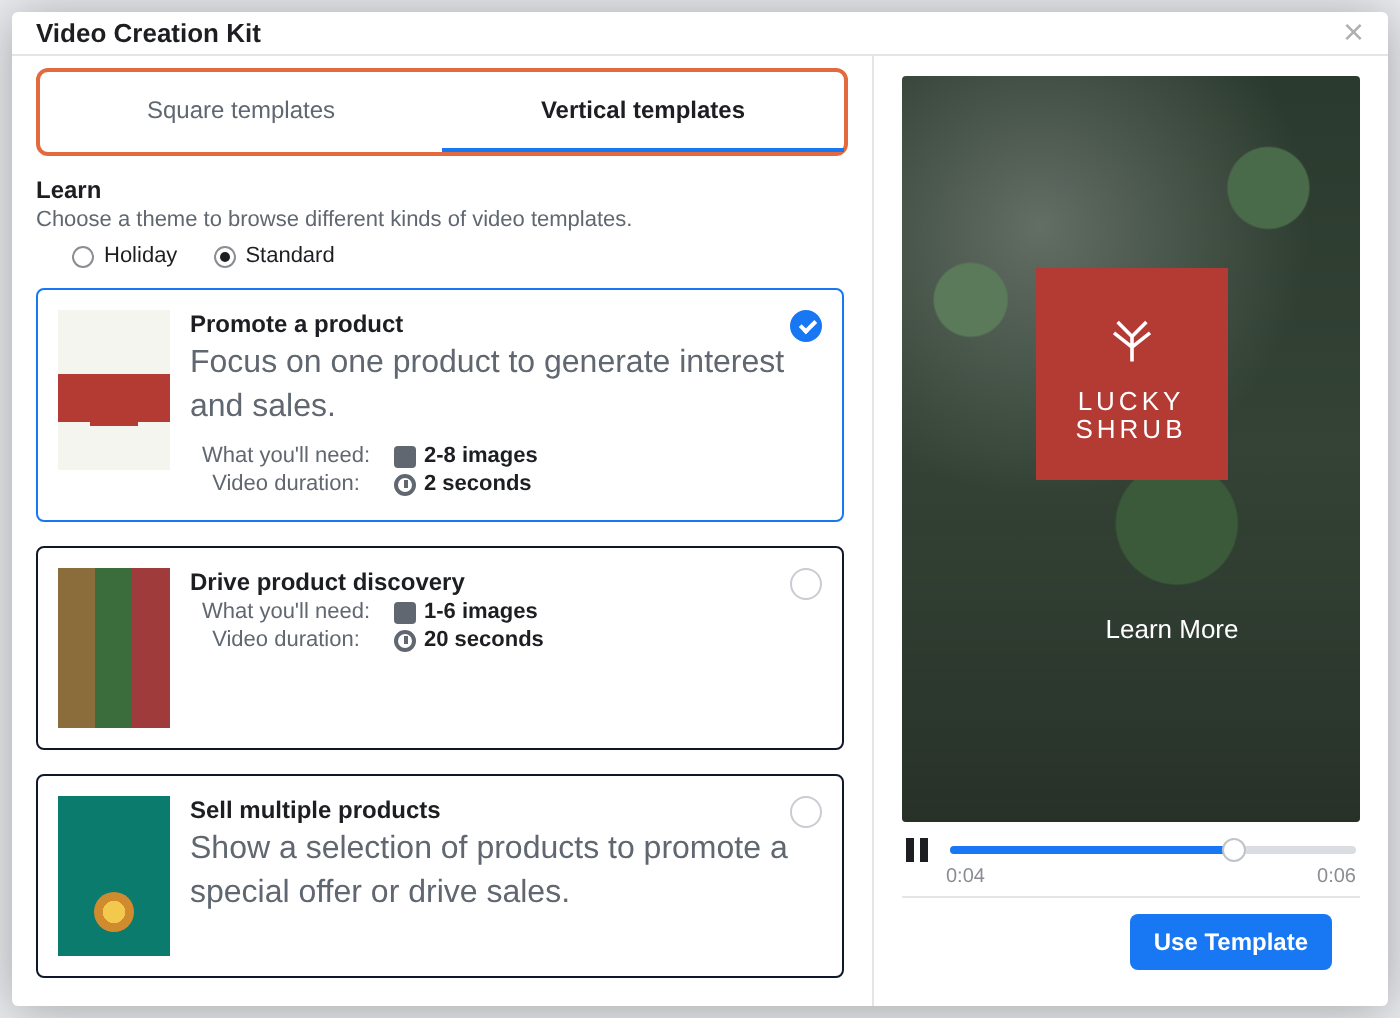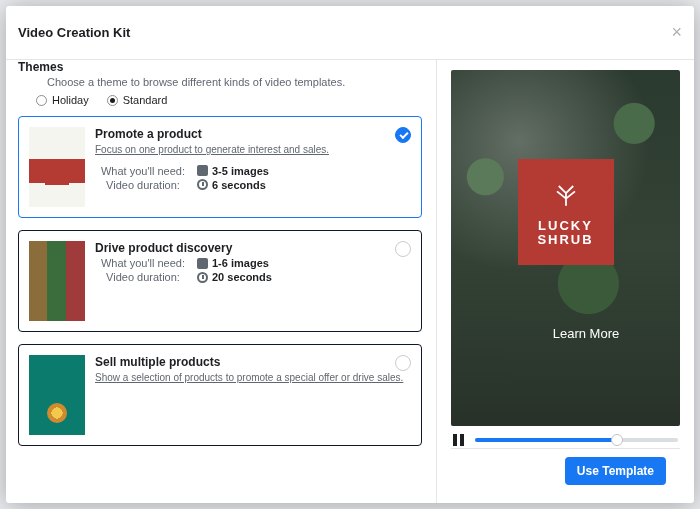--- a/index.html
+++ b/index.html
@@ -17,21 +17,21 @@
     left: 6px; top: 6px; right: 6px; bottom: 6px;
     background: #fff;
     border-radius: 3px;
     box-shadow: 0 2px 26px rgba(0,0,0,.3);
     display: flex;
     flex-direction: column;
   }
   .modal-header {
     display: flex;
     align-items: center;
-    padding: 16px 12px;
+    padding: 0 12px;
     border-bottom: 1px solid #e5e5e5;
   }
   .modal-title { font-weight: 600; font-size: 13px; }
   .close { margin-left: auto; color: #b0b0b0; font-size: 18px; cursor: pointer; }
   .body {
     flex: 1;
     display: flex;
     min-height: 0;
   }
   .left {
@@ -56,21 +56,21 @@
     font-size: 12px;
     color: #606770;
     cursor: pointer;
   }
   .tab.active {
     color: #1c1e21;
     font-weight: 600;
     border-bottom: 2px solid #1877f2;
   }
   .themes-head { font-size: 12px; font-weight: 600; margin-bottom: 2px; }
-  .themes-sub { font-size: 11px; color: #606770; margin-bottom: 6px; margin-left: 29px; }
+  .themes-sub { font-size: 11px; color: #606770; margin-bottom: 6px; }
   .radio-row { display: flex; gap: 18px; align-items: center; font-size: 11px; margin-bottom: 10px; padding-left: 18px; }
   .radio { display: inline-flex; align-items: center; gap: 5px; cursor: pointer; }
   .radio .dot {
     width: 11px; height: 11px; border: 1px solid #8a8d91; border-radius: 50%;
     display: inline-flex; align-items: center; justify-content: center;
   }
   .radio.checked .dot::after { content:""; width:5px; height:5px; background:#1c1e21; border-radius:50%; }
   .cards { overflow-y: auto; flex: 1; padding-right: 2px; }
   .card {
     border: 1px solid #0f172a;
@@ -104,21 +104,21 @@
   .thumb.sell {
     background:#0a7b6c;
     position:relative;
   }
   .thumb.sell::after {
     content:""; position:absolute; left:18px; top:48px; width:20px;height:20px; border-radius:50%;
     background: radial-gradient(#f2c94c 0 40%, #d08b2f 40% 100%);
   }
   .card-body { flex:1; }
   .card-title { font-weight: 600; font-size: 12px; margin-bottom: 2px; }
-  .card-desc { font-size: 10px; color: #606770; margin-bottom: 8px; line-height: 1.35; text-decoration: underline; }
+  .card-desc { font-size: 16px; color: #606770; margin-bottom: 8px; line-height: 1.35; }
   .meta-row { font-size: 11px; color: #606770; display:flex; gap:6px; align-items:center; margin-bottom:2px;text-align:center;}
   .meta-label { min-width: 96px; }
   .meta-val { color:#1c1e21; font-weight:600; display:inline-flex; align-items:center; gap:4px;}
   .mini-icon { width:11px; height:11px; background:#606770; display:inline-block; border-radius:2px; }
   .mini-icon.clock { border-radius:50%; background:#fff; border:2px solid #606770; position:relative; }
   .mini-icon.clock::after { content:""; position:absolute; left:3px; top:1px; width:1.5px; height:4px; background:#606770; }
   .select-ind {
     position:absolute; top:10px; right:10px;
     width:16px; height:16px; border:1px solid #c9ccd1; border-radius:50%; background:#fff;
   }
@@ -150,21 +150,21 @@
       radial-gradient(circle at 60% 60%, #3a5a3a 0 30px, transparent 31px),
       linear-gradient(0deg, rgba(0,0,0,.35), transparent 50%);
   }
   .logo-box {
     position:absolute; left:50%; top:40%; transform:translate(-50%,-50%);
     width:96px; height:106px; background:#b43a34;
     display:flex; flex-direction:column; align-items:center; justify-content:center;
     color:#fff;
   }
   .logo-box svg { width:36px; height:36px; stroke:#fff; fill:none; stroke-width:2; }
-  .logo-text { font-size:13px; letter-spacing:2px; line-height:1.1; text-align:center; margin-top:6px; font-weight:700; }
+  .logo-text { font-size:13px; letter-spacing:2px; line-height:1.1; text-align:center; margin-top:6px; font-weight:400; }
   .cta {
     position:absolute; left:0; right:0; top:72%; text-align:center;
     color:#fff; font-size:13px;padding-left:41px;
   }
   .player { display:flex; align-items:center; gap:8px; padding:8px 2px 2px; }
   .pause { width:14px; display:flex; gap:3px; cursor:pointer; }
   .pause span { width:4px; height:12px; background:#1c1e21; display:block; }
   .track { flex:1; height:4px; background:#dadde1; border-radius:2px; position:relative; }
   .track .prog { position:absolute; left:0; top:0; bottom:0; width:70%; background:#1877f2; border-radius:2px; }
   .track .knob { position:absolute; left:70%; top:50%; width:12px; height:12px; background:#fff; border:1px solid #c0c3c8; border-radius:50%; transform:translate(-50%,-50%); }
@@ -184,22 +184,28 @@
 
 <div class="modal">
   <div class="modal-header">
     <div class="modal-title">Video Creation Kit</div>
     <div class="close">×</div>
   </div>
 
   <div class="body">
     <div class="left">
 
-
-      <div class="themes-head">Themes</div>
+      <div class="tabs-wrap">
+        <div class="tabs">
+          <div class="tab">Square templates</div>
+          <div class="tab active">Vertical templates</div>
+        </div>
+      </div>
+
+      <div class="themes-head">Learn</div>
       <div class="themes-sub">Choose a theme to browse different kinds of video templates.</div>
       <div class="radio-row">
         <label class="radio">
           <span class="dot"></span>
           <span>Holiday</span>
         </label>
         <label class="radio checked">
           <span class="dot"></span>
           <span>Standard</span>
         </label>
@@ -209,28 +215,28 @@
 
         <div class="card selected">
           <div class="thumb promote"></div>
           <div class="card-body">
             <div class="card-title">Promote a product</div>
             <div class="card-desc">Focus on one product to generate interest and sales.</div>
             <div class="meta-row">
               <span class="meta-label">What you'll need:</span>
               <span class="meta-val">
                 <span class="mini-icon"></span>
-                <span>3-5 images</span>
+                <span>2-8 images</span>
               </span>
             </div>
             <div class="meta-row">
               <span class="meta-label">Video duration:</span>
               <span class="meta-val">
                 <span class="mini-icon clock"></span>
-                <span>6 seconds</span>
+                <span>2 seconds</span>
               </span>
             </div>
           </div>
           <div class="select-ind"></div>
         </div>
 
         <div class="card">
           <div class="thumb discovery"></div>
           <div class="card-body">
             <div class="card-title">Drive product discovery</div>
@@ -282,19 +288,23 @@
       <div class="player">
         <div class="pause">
             <span></span>
             <span></span>
           </div>
         <div class="track">
           <div class="prog"></div>
           <div class="knob"></div>
         </div>
       </div>
+      <div class="times">
+        <span>0:04</span>
+        <span>0:06</span>
+      </div>
 
       <div class="footer">
         <button class="use-btn">Use Template</button>
       </div>
     </div>
   </div>
 </div>
 
 </body></html>

